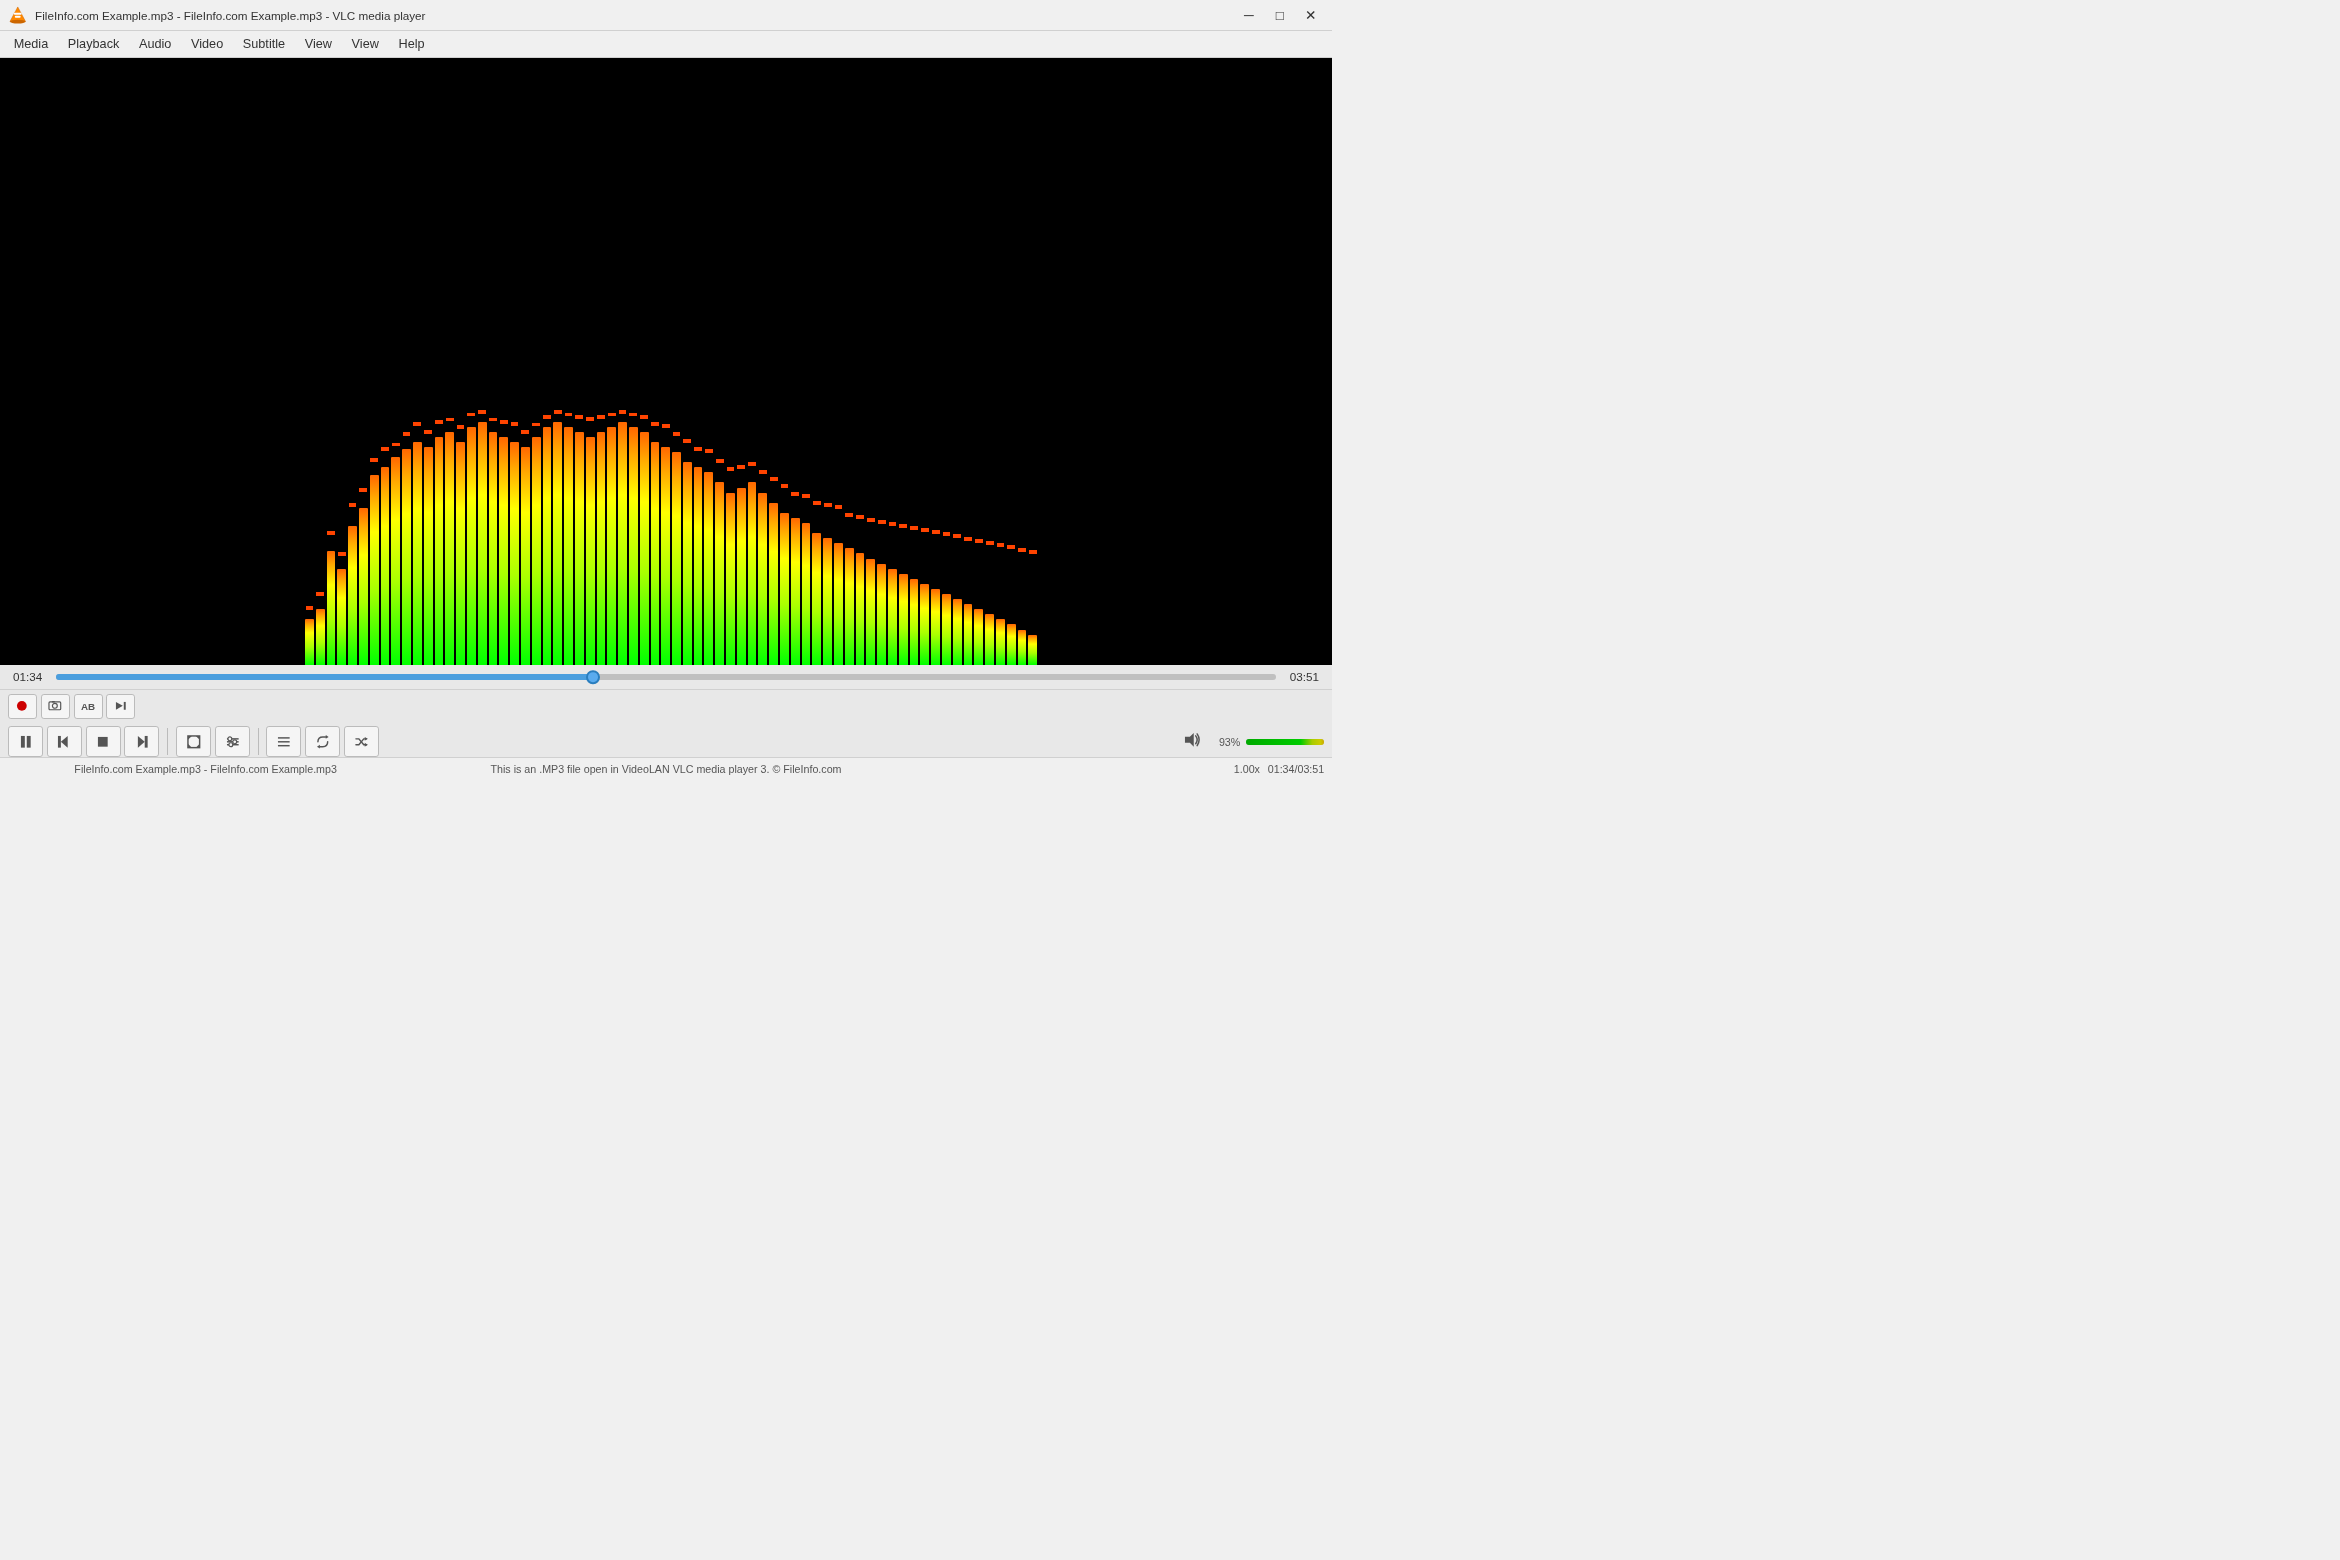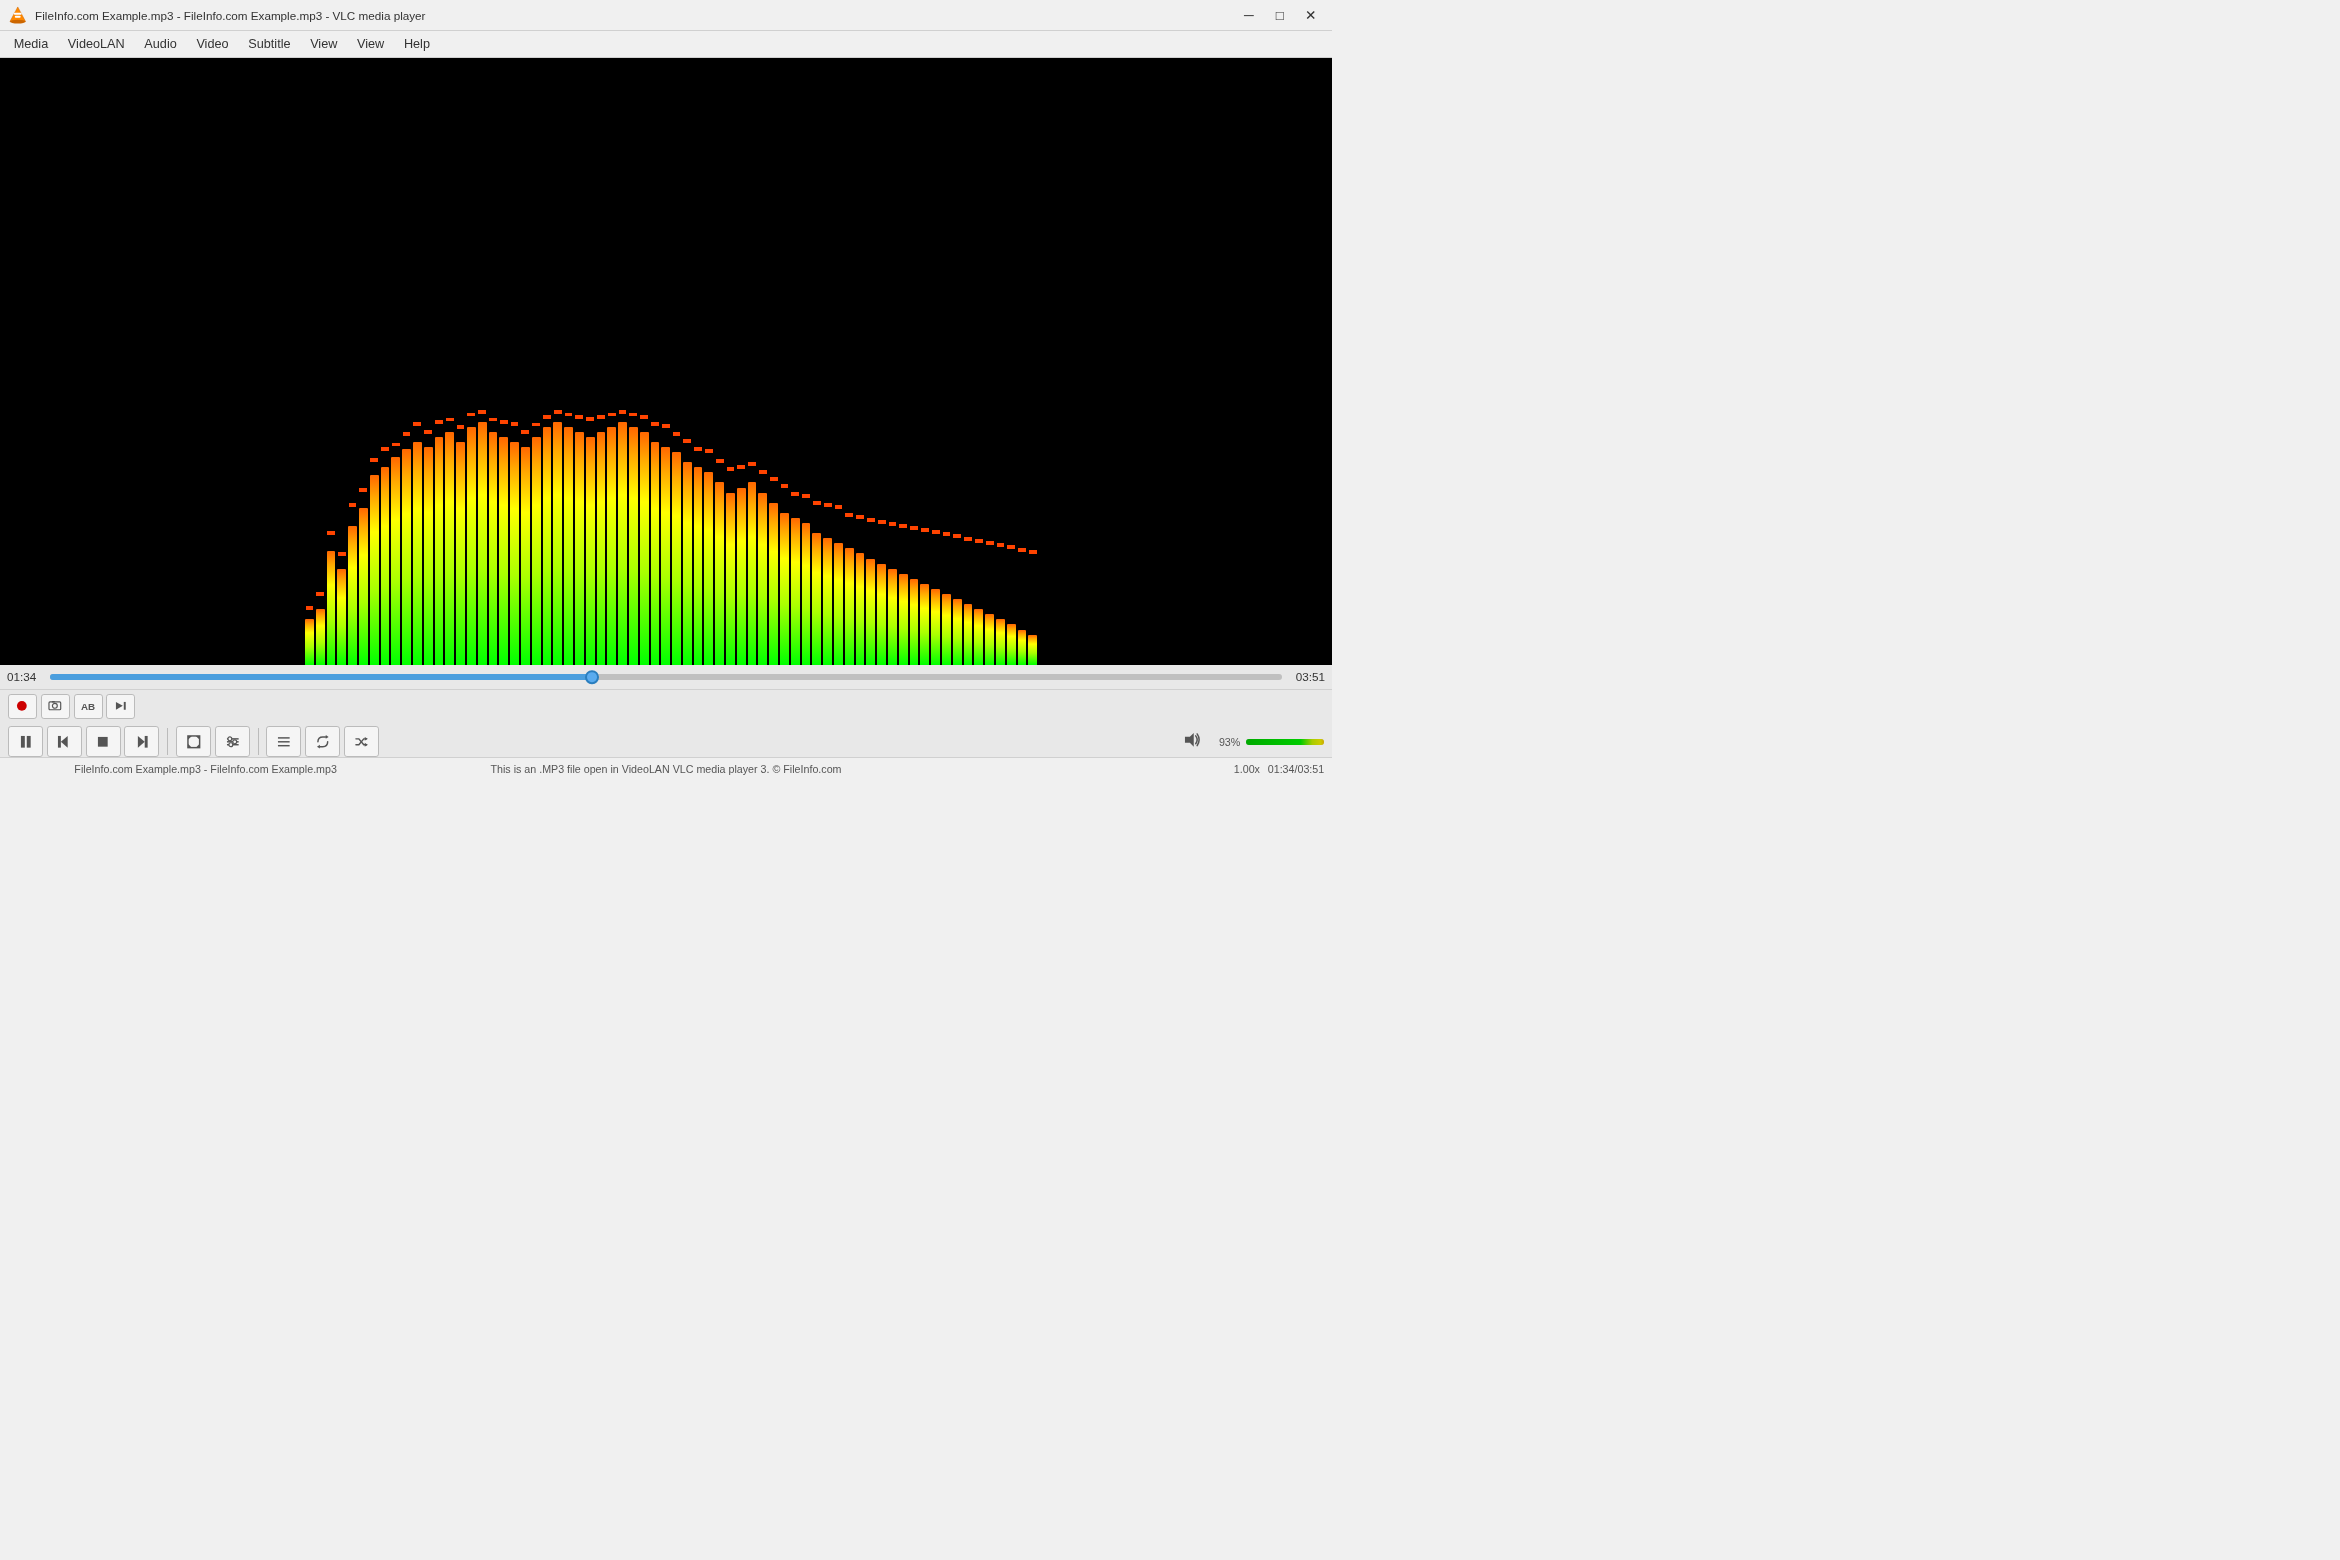--- a/index.html
+++ b/index.html
@@ -106,21 +106,21 @@
       width: 7.8px;
       border-radius: 1px 1px 0 0;
     }
 
     
     #seekbar-area {
       background: #e8e8e8;
       height: 23.4px;
       display: flex;
       align-items: center;
-      padding: 0 7px;
+      padding: 0 13px;
       gap: 7.8px;
     }
     .time-label {
       font-size: 11.7px;
       color: #333;
       min-width: 35px;
     }
     #seek-track {
       flex: 1;
       height: 5.9px;
@@ -266,21 +266,21 @@
   <span class="title-text">FileInfo.com Example.mp3 - FileInfo.com Example.mp3 - VLC media player</span>
   <div class="window-controls">
     <button class="win-btn">─</button>
     <button class="win-btn">□</button>
     <button class="win-btn close">✕</button>
   </div>
 </div>
 
 <div id="menubar">
   <div class="menu-item">Media</div>
-  <div class="menu-item">VideoLAN</div>
+  <div class="menu-item">Playback</div>
   <div class="menu-item">Audio</div>
   <div class="menu-item">Video</div>
   <div class="menu-item">Subtitle</div>
   <div class="menu-item">View</div>
   <div class="menu-item">View</div>
   <div class="menu-item">Help</div>
 </div>
 
 <div id="main-area">
   <div id="spectrum">

